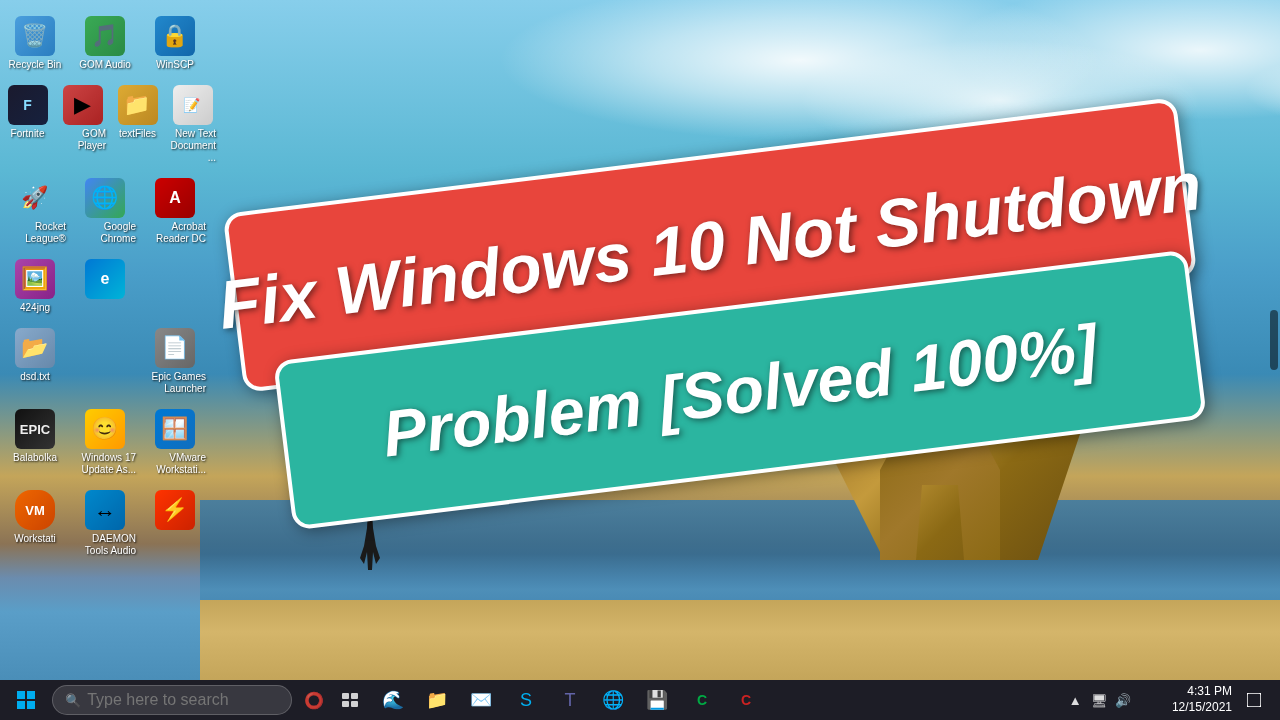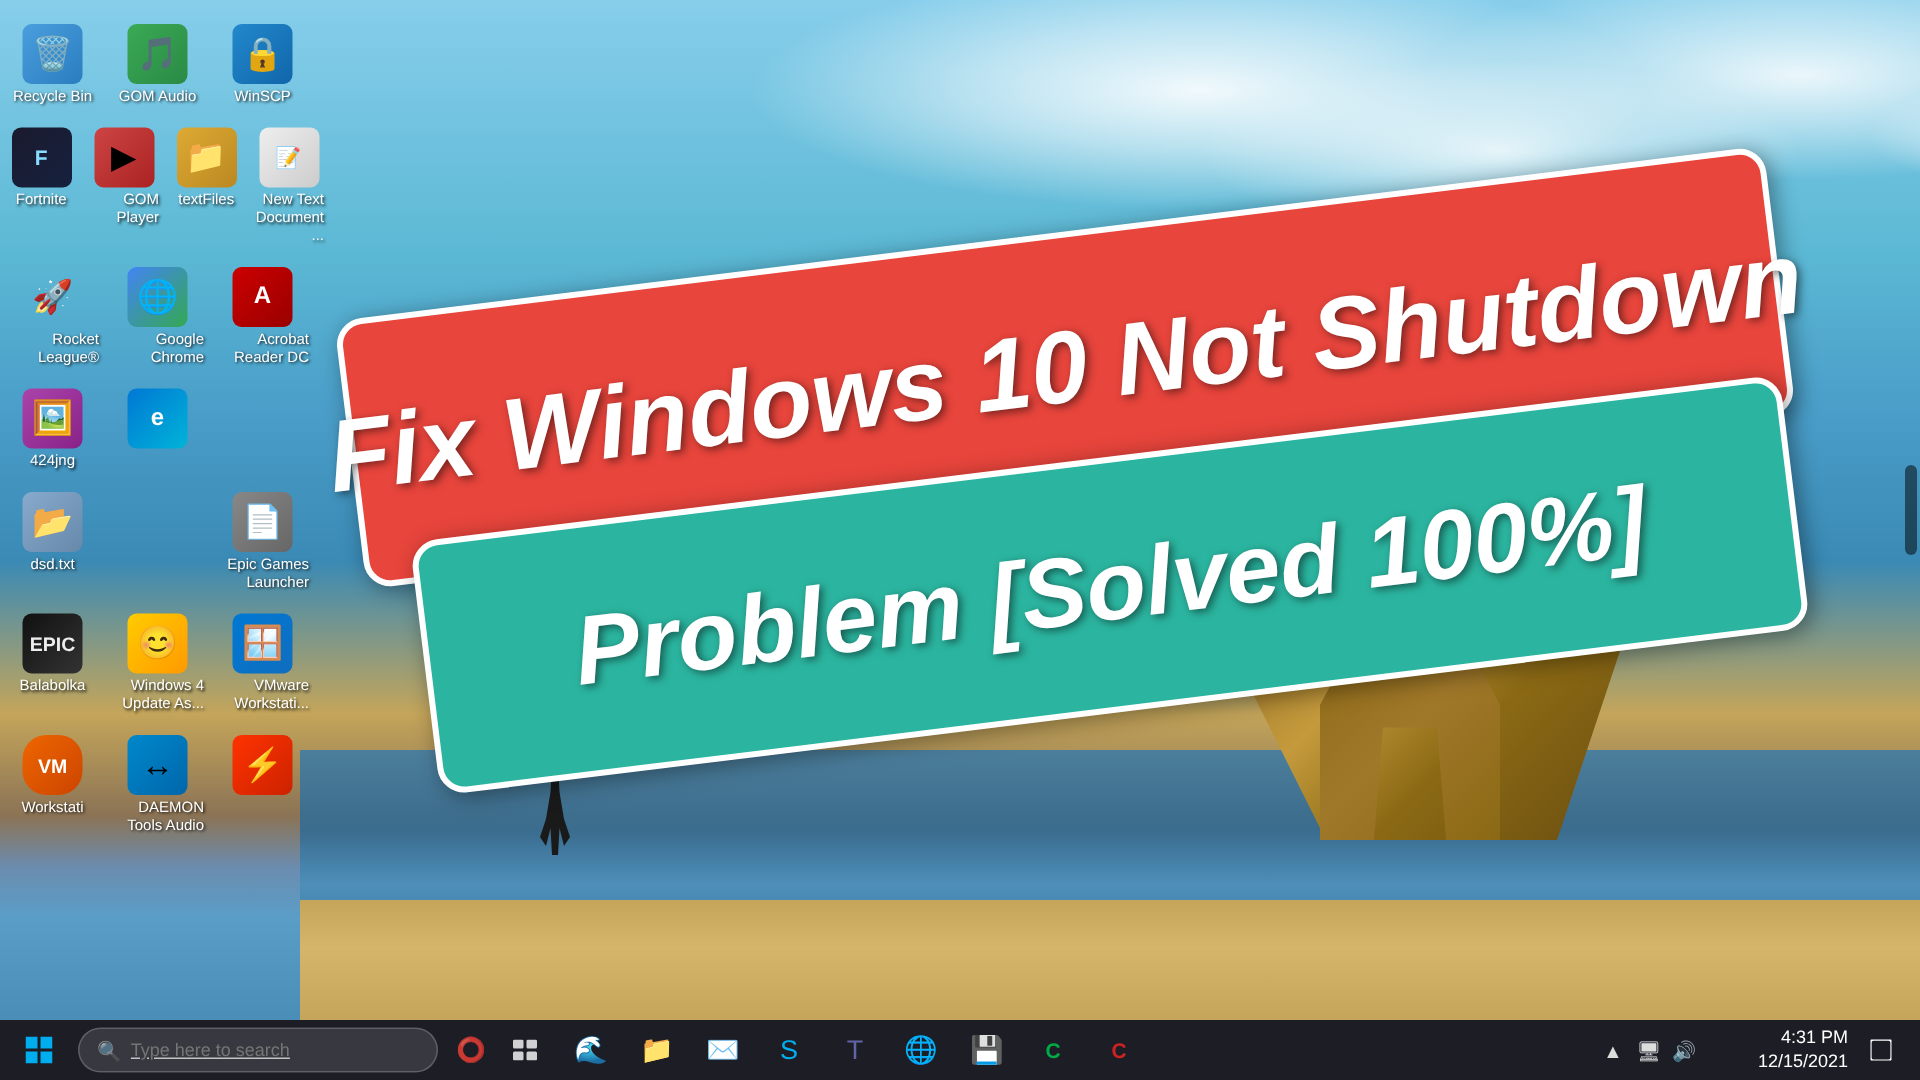--- a/index.html
+++ b/index.html
@@ -240,23 +240,22 @@
       padding: 0 12px;
       margin: 0 4px;
       cursor: text;
     }
 
     .taskbar-search input {
       background: transparent;
       border: none;
       outline: none;
       color: rgba(255,255,255,0.7);
-      font-size: 12px;
+      font-size: 16px;
       width: 100%;
-      text-decoration: underline;
     }
 
     .taskbar-search-icon {
       margin-right: 6px;
       color: rgba(255,255,255,0.6);
       font-size: 13px;
     }
 
     .taskbar-cortana {
       width: 36px;
@@ -477,21 +476,21 @@
       </div>
     </div>
 
     <div class="icon-row">
       <div class="desktop-icon">
         <div class="icon-img icon-epic" style="font-size:13px;color:#eee;font-weight:bold;">EPIC</div>
         <span class="icon-label">Balabolka</span>
       </div>
       <div class="desktop-icon">
         <div class="icon-img icon-balabolka">😊</div>
-        <span class="icon-label">Windows 4 Update As...</span>
+        <span class="icon-label">Windows 17 Update As...</span>
       </div>
       <div class="desktop-icon">
         <div class="icon-img icon-win10">🪟</div>
         <span class="icon-label">VMware Workstati...</span>
       </div>
     </div>
 
     <div class="icon-row">
       <div class="desktop-icon">
         <div class="icon-img icon-vmware" style="font-size:13px;color:white;font-weight:bold;">VM</div>

